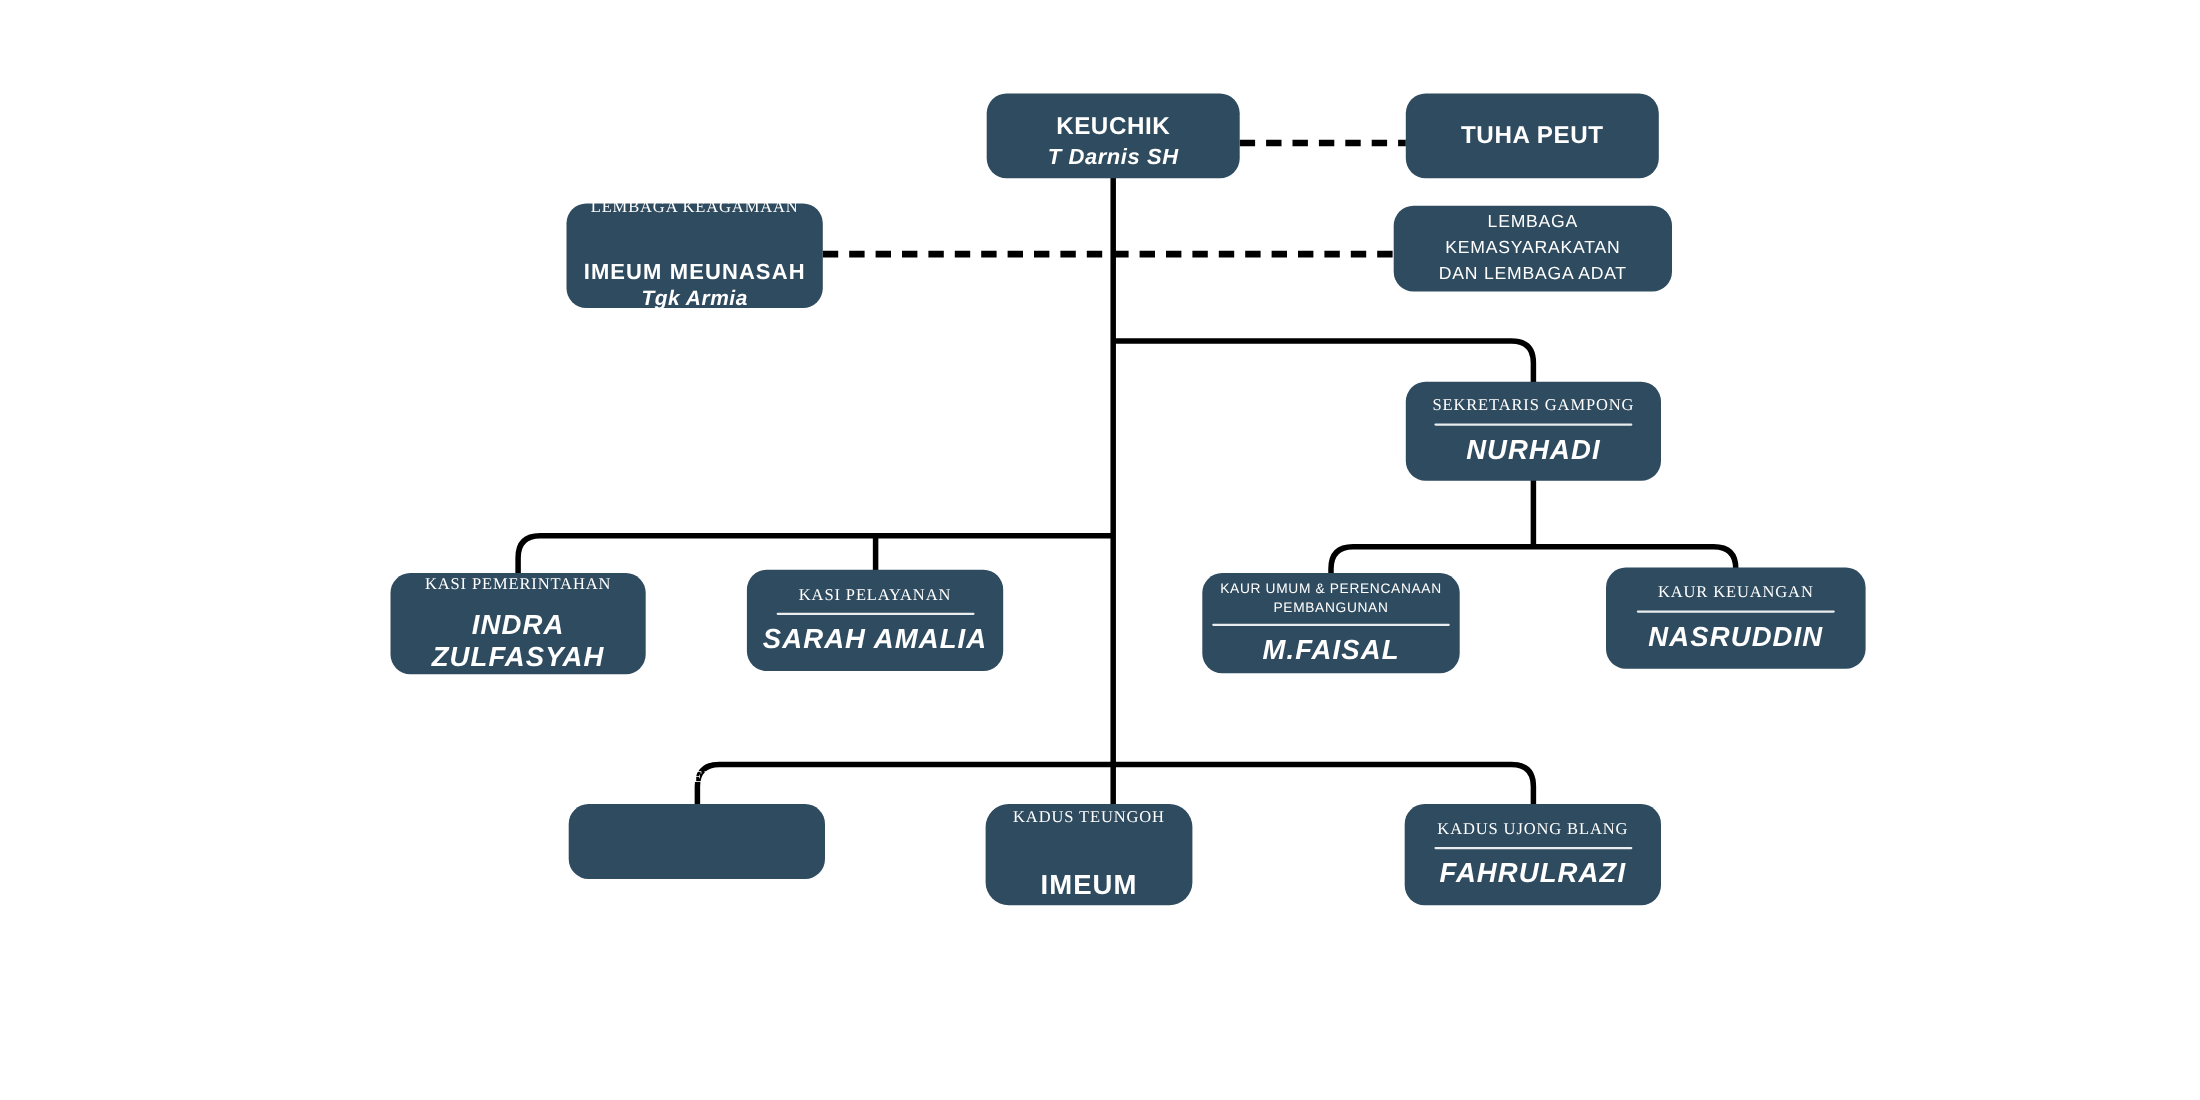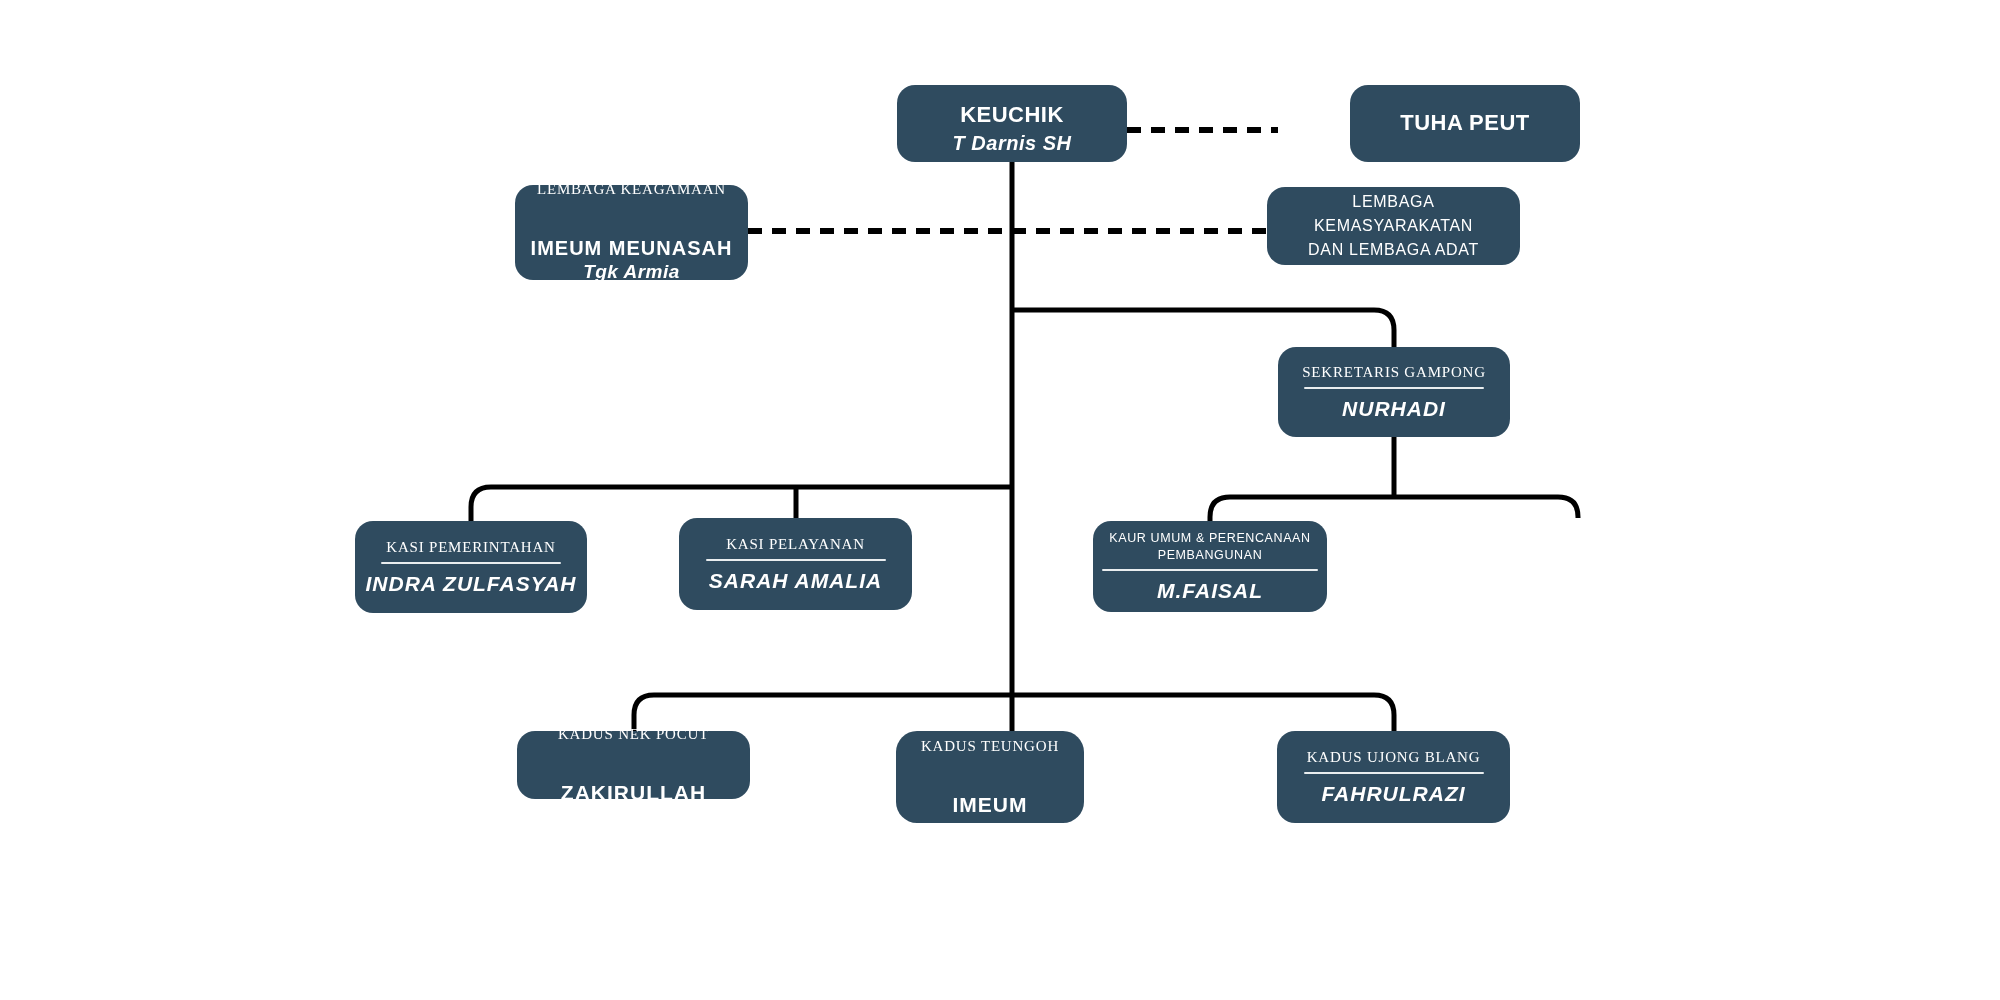--- a/index.html
+++ b/index.html
@@ -50,21 +50,21 @@
   }
   .divider {
     height: 2px;
     width: 180px;
     background: #E9EDEF;
     border-radius: 1px;
     margin: 6px 0 8px 0;
   }
   .divider.wide { width: 216px; }
   .name {
-    font-size: 21px;
+    font-size: 25px;
     font-weight: bold;
     font-style: italic;
     letter-spacing: 1px;
   }
   .name.upright { font-style: normal; margin-top: 24px; }
   .big {
     font-size: 22px;
     font-weight: bold;
     letter-spacing: 0.5px;
     line-height: 1.3;
@@ -106,21 +106,21 @@
     <path d="M1210 523 L1210 517 Q1210 497 1230 497 L1558 497 Q1578 497 1578 517 L1578 518" stroke="#000000" stroke-width="5" fill="none"></path>
 
     <path d="M634 732 L634 715 Q634 695 654 695 L1374 695 Q1394 695 1394 715 L1394 732" stroke="#000000" stroke-width="5" fill="none"></path>
   </svg>
 
   <div class="node" style="left:897px; top:85px; width:230px; height:77px;justify-content:flex-end;">
     <div class="big">KEUCHIK</div>
     <div class="big-sub">T Darnis SH</div>
   </div>
 
-  <div class="node" style="left:1350px; top:85px; width:230px; height:77px;">
+  <div class="node" style="left:1278px; top:85px; width:230px; height:77px;">
     <div class="big">TUHA PEUT</div>
   </div>
 
   <div class="node" style="left:515px; top:185px; width:233px; height:95px;">
     <div class="t">LEMBAGA KEAGAMAAN</div>
     <div class="divider"></div>
     <div class="name upright" style="font-size:20px;">IMEUM MEUNASAH</div>
     <div class="big-sub" style="font-size:19px;">Tgk Armia</div>
   </div>
 
@@ -147,22 +147,27 @@
     <div class="name">SARAH AMALIA</div>
   </div>
 
   <div class="node" style="left:1093px; top:521px; width:234px; height:91px;">
     <div class="t-sm">KAUR UMUM &amp; PERENCANAAN</div>
     <div class="t-sm">PEMBANGUNAN</div>
     <div class="divider wide"></div>
     <div class="name">M.FAISAL</div>
   </div>
 
+  <div class="node" style="left:1460px; top:516px; width:236px; height:92px;">
+    <div class="t">KAUR KEUANGAN</div>
+    <div class="divider"></div>
+    <div class="name">NASRUDDIN</div>
+  </div>
 
-  <div class="node" style="left:517px; top:731px; width:233px; height:68px;">
+  <div class="node" style="left:517px; top:731px; width:233px; height:68px;gap:24px;">
     <div class="t">KADUS NEK POCUT</div>
     <div class="divider"></div>
     <div class="name upright">ZAKIRULLAH</div>
   </div>
 
   <div class="node" style="left:896px; top:731px; width:188px; height:92px;border-radius:21px;">
     <div class="t">KADUS TEUNGOH</div>
     <div class="divider"></div>
     <div class="name upright">IMEUM</div>
   </div>

